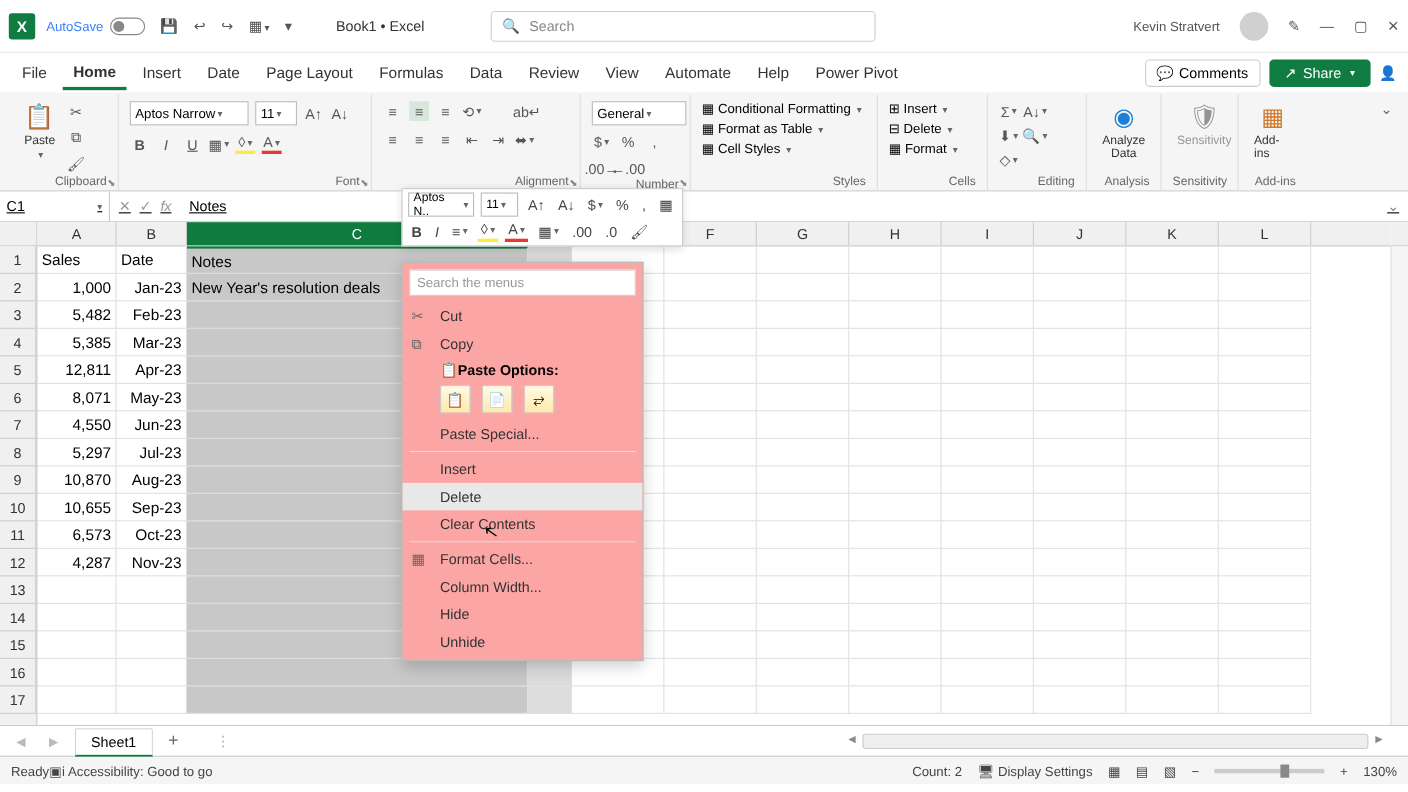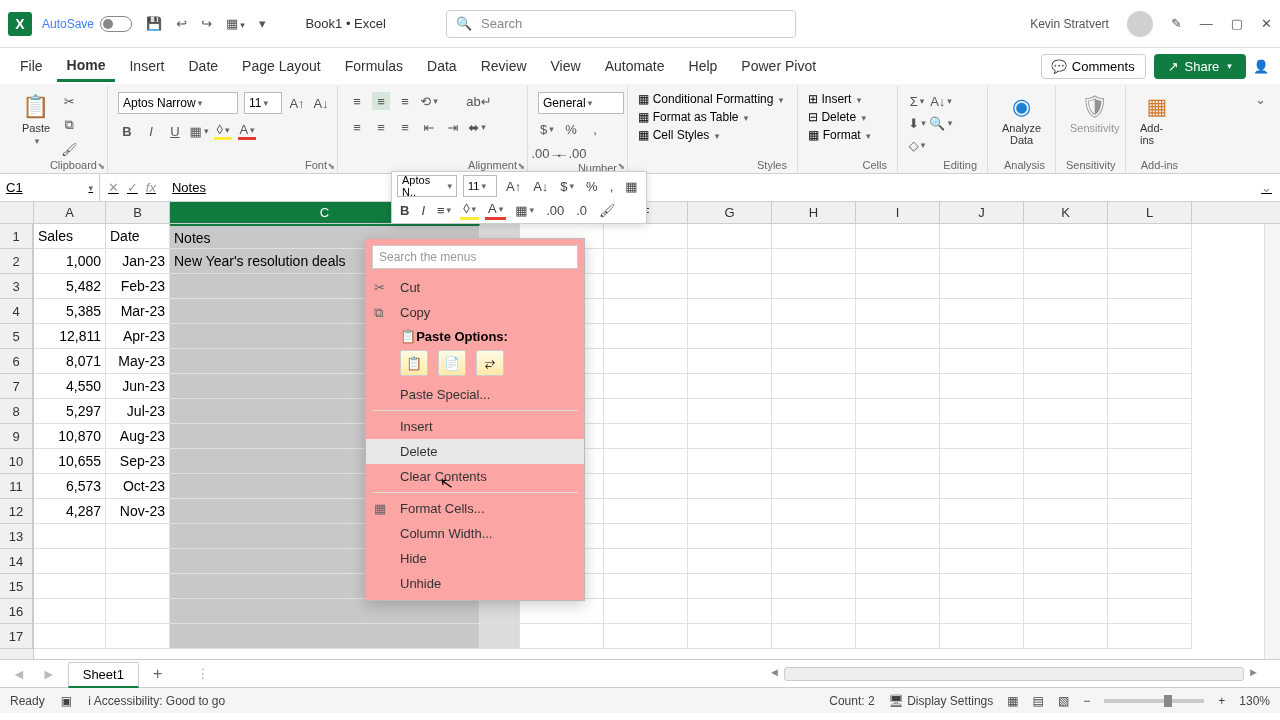--- a/index.html
+++ b/index.html
@@ -35,21 +35,21 @@
 .big-btn { display: flex; flex-direction: column; align-items: center; gap: 2px; font-size: 11px; color: #333; padding: 2px 4px; }
 .big-btn .icon { font-size: 22px; }
 .stack { display: flex; flex-direction: column; gap: 6px; }
 .stack-row { display: flex; gap: 6px; align-items: center; }
 .dd { font-size: 9px; color: #666; margin-left: 2px; }
 .font-select { border: 1px solid #bbb; background: #fff; padding: 1px 4px; font-size: 12px; height: 22px; display: flex; align-items: center; }
 .launcher { position: absolute; bottom: 2px; right: 2px; font-size: 9px; color: #888; }
 .mini { width: 18px; height: 18px; display: inline-flex; align-items: center; justify-content: center; color: #555; }
 
 
-.mini-toolbar { position: absolute; left: 365px; top: 171px; background: #fff; border: 1px solid #ccc; box-shadow: 0 2px 8px rgba(0,0,0,0.15); padding: 3px 5px; display: flex; flex-direction: column; gap: 3px; z-index: 50; margin-left: 26px; }
+.mini-toolbar { position: absolute; left: 365px; top: 171px; background: #fff; border: 1px solid #ccc; box-shadow: 0 2px 8px rgba(0,0,0,0.15); padding: 3px 5px; display: flex; flex-direction: column; gap: 3px; z-index: 50; }
 .mt-row { display: flex; gap: 6px; align-items: center; }
 .mt-item { height: 20px; display: inline-flex; align-items: center; justify-content: center; padding: 0 3px; color: #444; font-size: 13px; }
 
 
 .fbar { height: 28px; display: flex; align-items: center; border-bottom: 1px solid #d0d0d0; text-decoration: underline; }
 .name-box { width: 100px; border-right: 1px solid #ccc; padding: 0 6px; font-size: 13px; display: flex; align-items: center; justify-content: space-between; height: 100%; }
 .fb-icons { display: flex; gap: 8px; padding: 0 8px; color: #999; align-items: center; }
 .formula-input { flex: 1; padding: 0 8px; font-size: 13px; }
 
 
@@ -87,21 +87,21 @@
 
 .sheet-tabs { height: 28px; display: flex; align-items: center; border-top: 1px solid #ccc; padding: 0 8px; gap: 8px; }
 .st-nav { color: #bbb; font-size: 14px; padding: 0 4px; }
 .st-tab { padding: 4px 14px; border: 1px solid #ccc; border-bottom: 2px solid #107c41; background: #fff; font-size: 13px; border-radius: 2px 2px 0 0; position: relative; top: 1px; }
 .st-add { font-size: 16px; color: #666; padding: 0 6px; }
 .hscroll { margin-left: auto; width: 460px; height: 14px; background: #eee; border: 1px solid #ccc; position: relative; border-radius: 3px; }
 .hscroll::before { content: '◄'; position: absolute; left: -16px; top: -2px; font-size: 11px; color: #888; }
 .hscroll::after { content: '►'; position: absolute; right: -16px; top: -2px; font-size: 11px; color: #888; }
 
 
-.status { height: 26px; background: #f5f5f5; border-top: 1px solid #ccc; display: flex; align-items: center; padding: 0 10px; font-size: 12px; color: #444; gap: 16px; }
+.status { height: 26px; background: #f5f5f5; border-top: 1px solid #ccc; display: flex; align-items: center; padding: 0 10px; font-size: 12px; color: #444; gap: 0; }
 .status-right { margin-left: auto; display: flex; gap: 14px; align-items: center; }
 .zoom-slider { width: 100px; height: 4px; background: #ccc; position: relative; }
 .zoom-slider::after { content: ''; width: 8px; height: 12px; background: #888; position: absolute; left: 60px; top: -4px; }
 </style>
 </head>
 <body>
 
 <div class="titlebar">
   <div class="app-icon">X</div>
   <div class="autosave">
@@ -171,21 +171,21 @@
         <span class="mini">🖌</span>
       </div>
     </div>
     <div class="rgroup-label">Clipboard</div>
     <span class="launcher">⬊</span>
   </div>
 
   <div class="rgroup" style="width:230px">
     <div class="rgroup-body" style="flex-direction:column;gap:8px">
       <div class="stack-row">
-        <div class="font-select" style="width:120px">
+        <div class="font-select" style="width:108px">
             <span>Aptos Narrow</span>
             <span class="dd">▾</span>
           </div>
         <div class="font-select" style="width:38px">
             <span>11</span>
             <span class="dd">▾</span>
           </div>
         <span class="mini">A↑</span>
         <span class="mini">A↓</span>
       </div>

